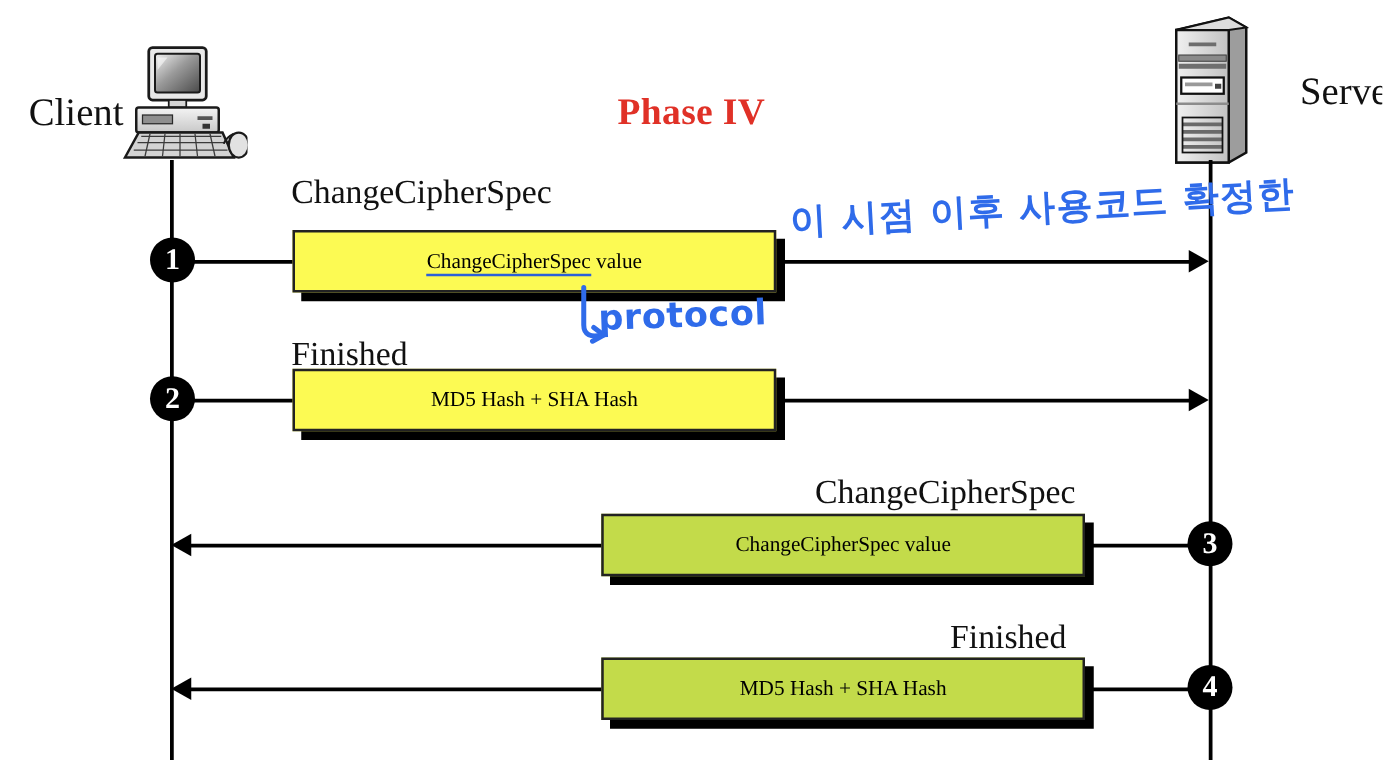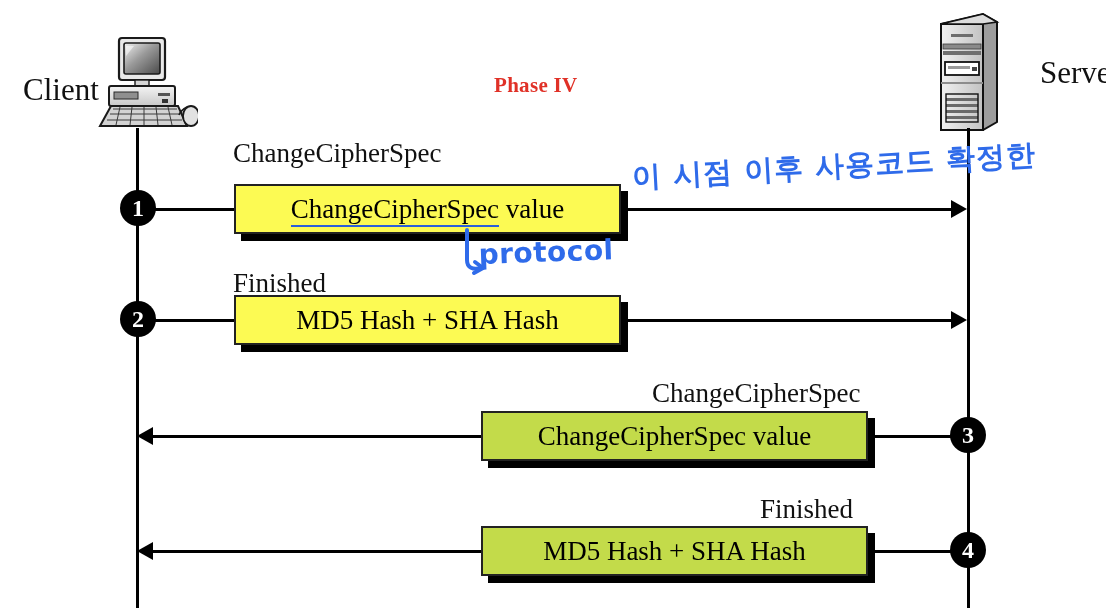--- a/index.html
+++ b/index.html
@@ -27,21 +27,21 @@
     white-space: nowrap;
   }
   #client-label { left: 23px;  top: 72px; }
   #server-label { left: 1004px; top: 55px; margin-left: 36px; }
 
   
   #phase-title {
     left: 494px;
     top: 73px;
     font-family: "Liberation Serif", serif;
-    font-size: 21px;
+    font-size: 30px;
     font-weight: bold;
     color: #e03127;
     white-space: nowrap;
     letter-spacing: 0.3px;
   }
 
   
   .lifeline {
     width: 3px;
     background: #000000;
@@ -64,21 +64,21 @@
   .arrow-left  { border-right: 16px solid #000000; }
 
   
   .msg-box {
     box-sizing: border-box;
     border: 2px solid #222222;
     height: 50px;
     line-height: 46px;
     text-align: center;
     font-family: "Liberation Serif", serif;
-    font-size: 27px;
+    font-size: 17px;
     color: #000000;
     white-space: nowrap;
     box-shadow: 7px 7px 0 0 #000000;
     overflow: visible;
   }
   .box-yellow { background: #FCFA53; }
   .box-green  { background: #C3DB4A; }
 
   .msg-box .underlined {
     border-bottom: 2px solid #2b5fd9;

